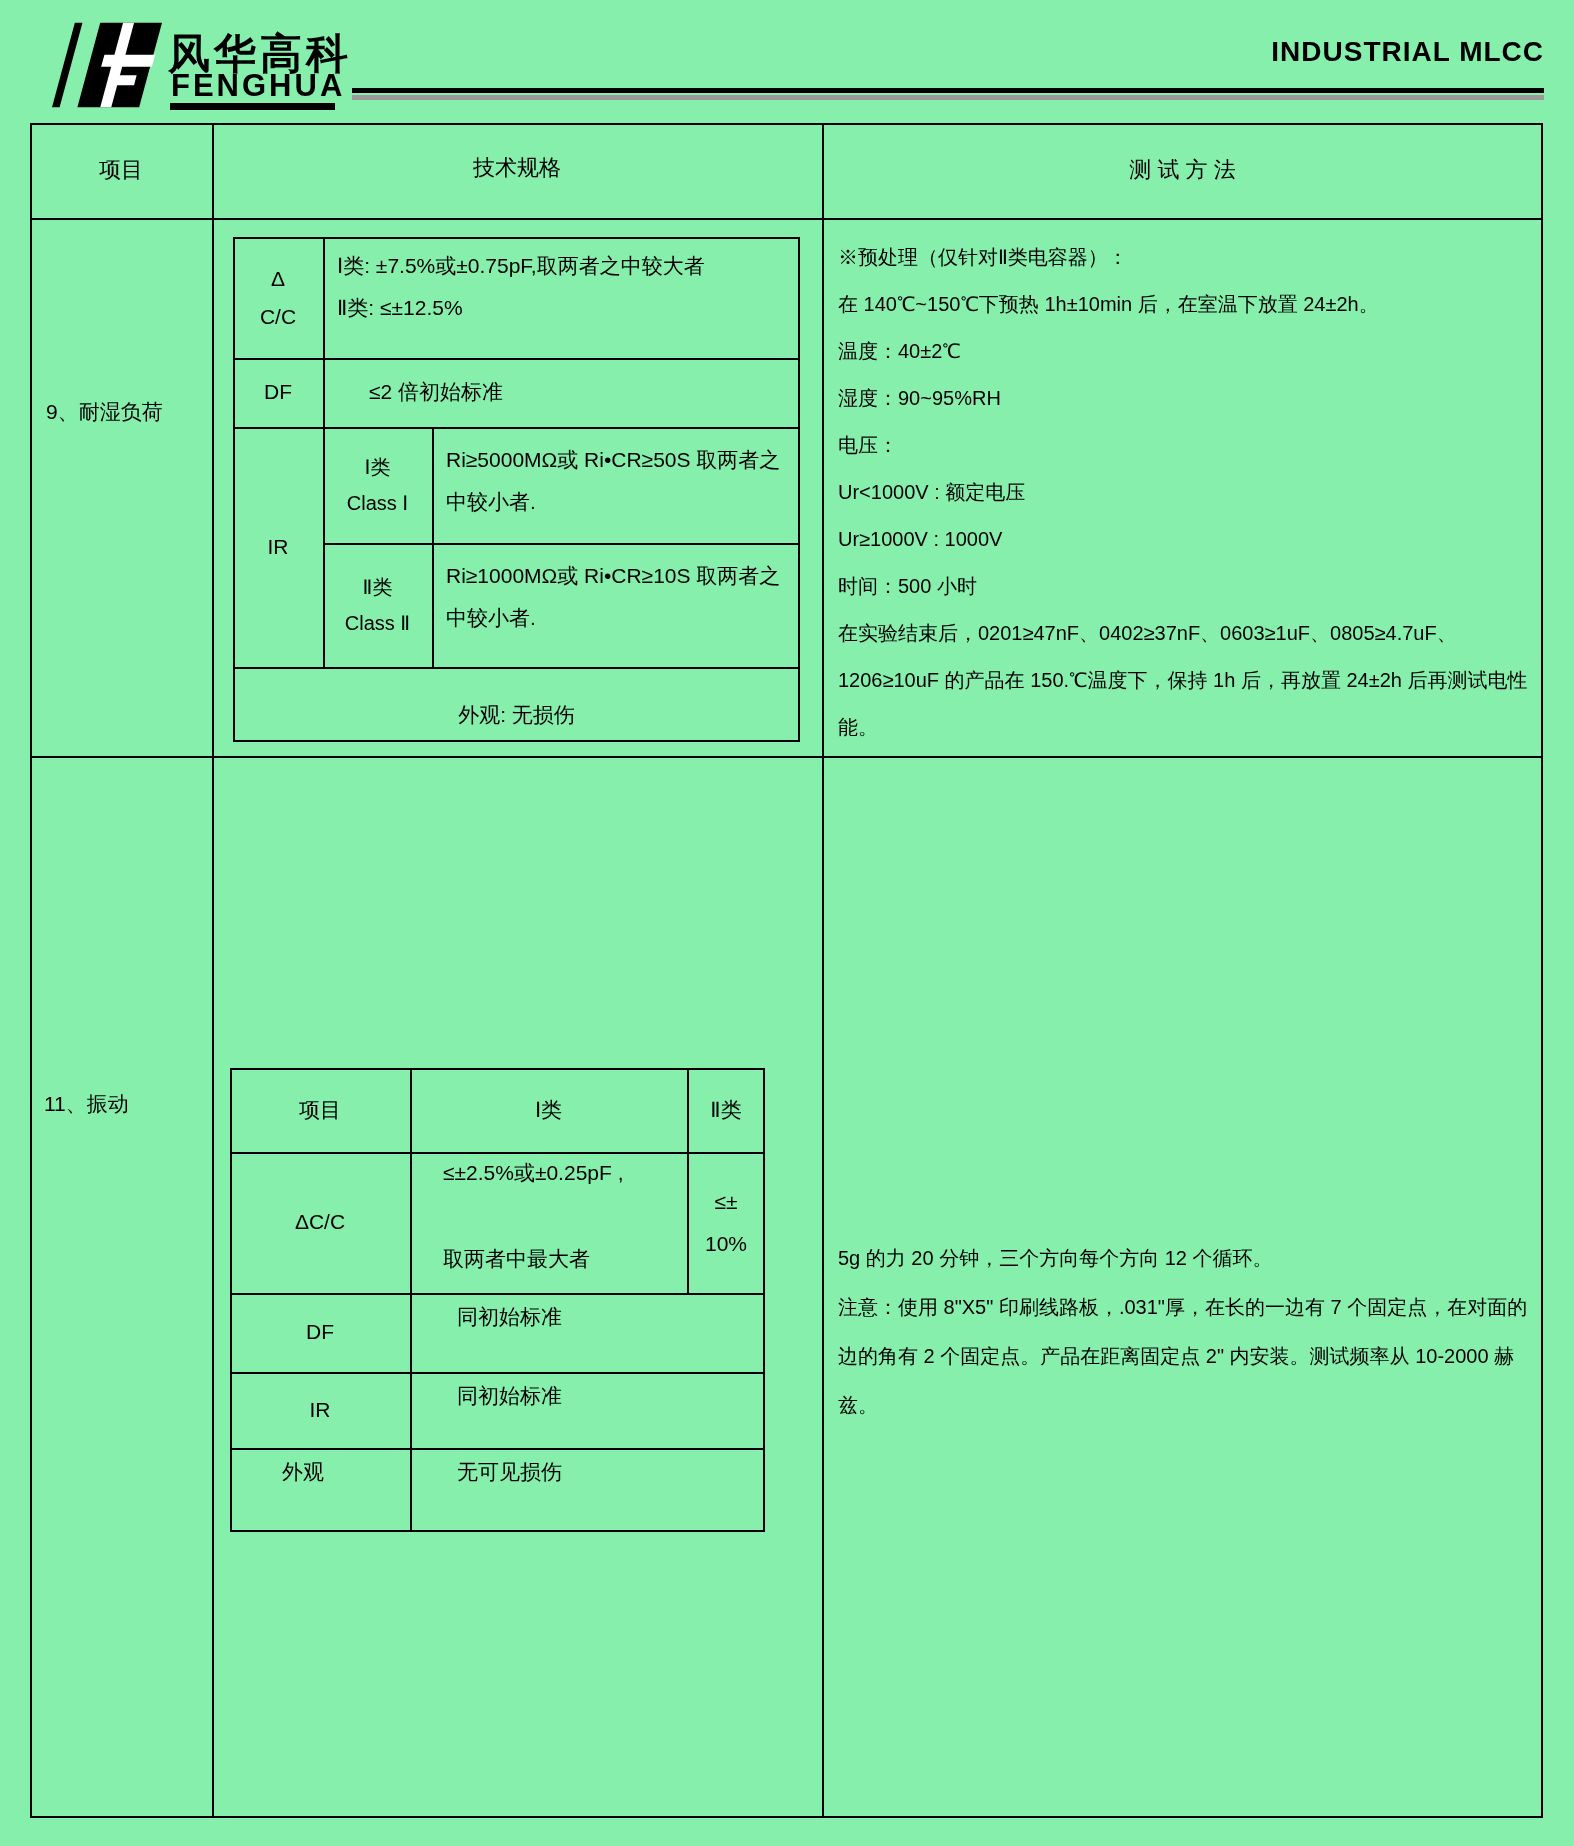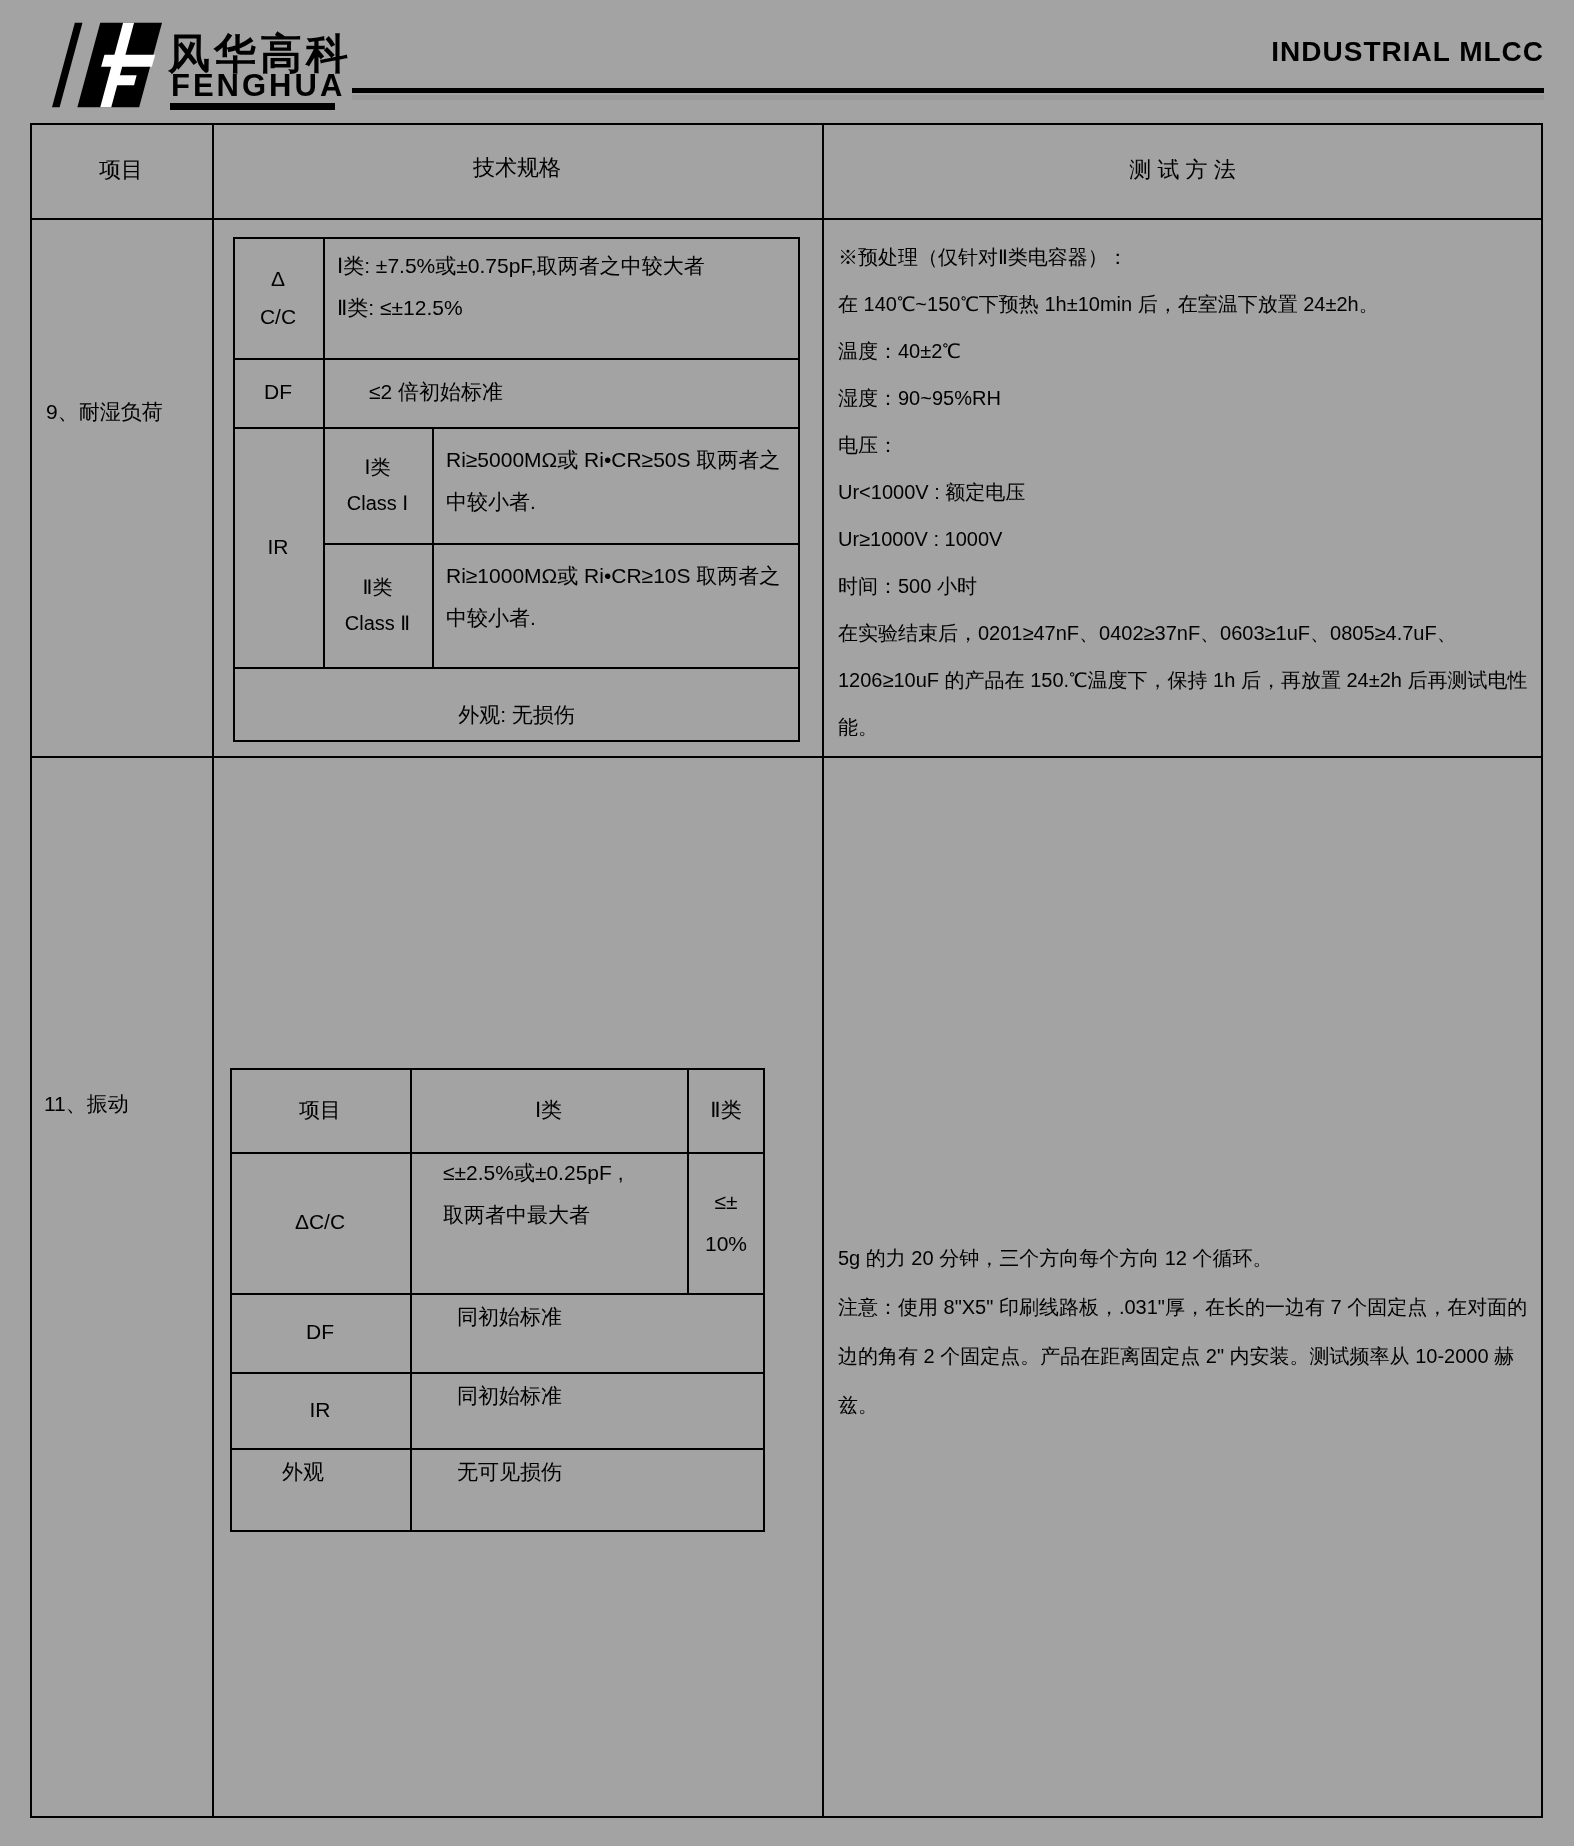--- a/index.html
+++ b/index.html
@@ -1,16 +1,16 @@
 <!DOCTYPE html>
 <html><head>
 <meta charset="utf-8">
 <style>
   html,body{margin:0;padding:0;background:#ffffff;}
-  .page{position:relative;width:1574px;height:1846px;background:#a3a3a3;
+  .page{position:relative;width:1574px;height:1846px;background:#86efac;
         font-family:"Liberation Sans", sans-serif;color:#000;overflow:hidden;}
   .hl{position:absolute;height:2px;background:#000;}
   .vl{position:absolute;width:2px;background:#000;}
   .box{position:absolute;border:2px solid #000;box-sizing:border-box;}
   .cell{position:absolute;display:flex;align-items:center;justify-content:center;
         font-size:21px;line-height:1.55;text-align:center;}
   .cell.left{justify-content:flex-start;text-align:left;margin-left:32px;}
   .cell.top{align-items:flex-start;}
   .cell.col{flex-direction:column;}
   .blk{position:absolute;font-size:21px;}
@@ -110,21 +110,21 @@
   <div class="hl" style="left:230px;top:1152px;width:535px;"></div>
   <div class="hl" style="left:230px;top:1293px;width:535px;"></div>
   <div class="hl" style="left:230px;top:1372px;width:535px;"></div>
   <div class="hl" style="left:230px;top:1448px;width:535px;"></div>
 
   <div class="cell" style="left:230px;top:1068px;width:180px;height:84px;">项目</div>
   <div class="cell" style="left:410px;top:1068px;width:277px;height:84px;">Ⅰ类</div>
   <div class="cell" style="left:687px;top:1068px;width:78px;height:84px;">Ⅱ类</div>
 
   <div class="cell" style="left:230px;top:1152px;width:180px;height:141px;">ΔC/C</div>
-  <div class="cell col left" style="left:410px;top:1152px;width:277px;height:141px;line-height:42px;align-items:flex-start;padding-left:1px;box-sizing:border-box;">
+  <div class="cell col left" style="left:410px;top:1152px;width:277px;height:141px;line-height:42px;align-items:flex-start;padding-left:1px;box-sizing:border-box;gap:44px;">
     <span>≤±2.5%或±0.25pF ,</span>
     <span>取两者中最大者</span>
   </div>
   <div class="cell col" style="left:687px;top:1152px;width:78px;height:141px;line-height:42px;">
     <span>≤±</span>
     <span>10%</span>
   </div>
 
   <div class="cell" style="left:230px;top:1293px;width:180px;height:79px;">DF</div>
   <div class="cell left top" style="left:410px;top:1293px;width:355px;height:79px;padding:8px 0 0 15px;box-sizing:border-box;">同初始标准</div>

